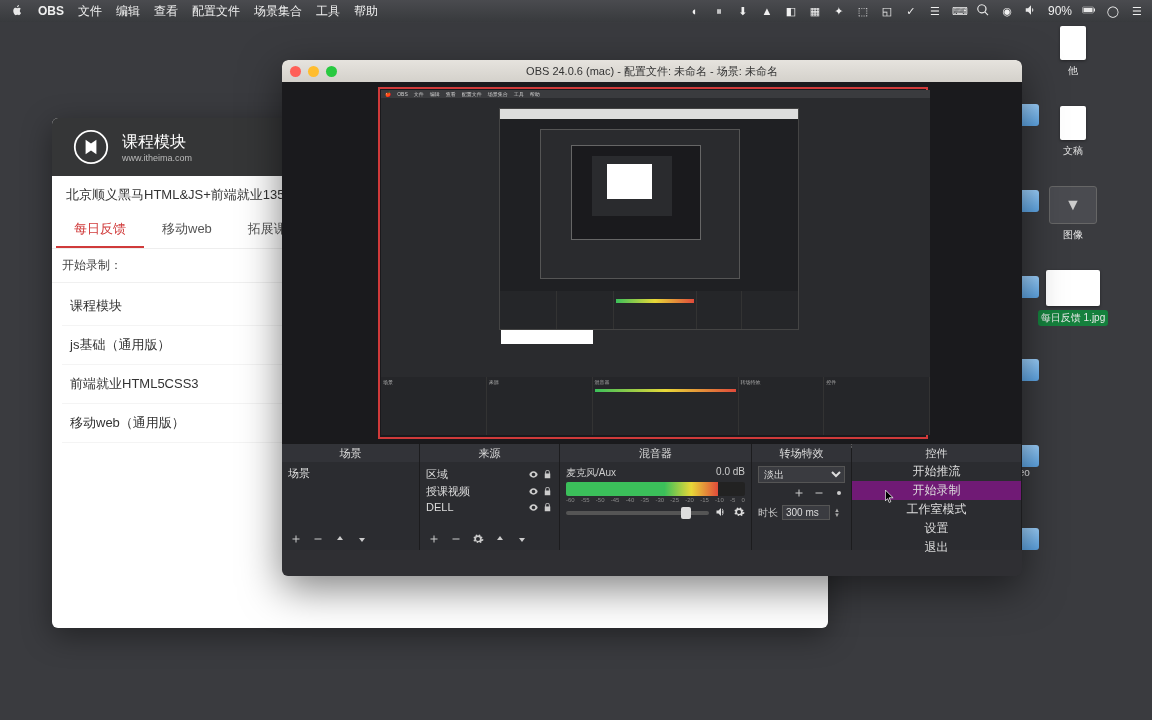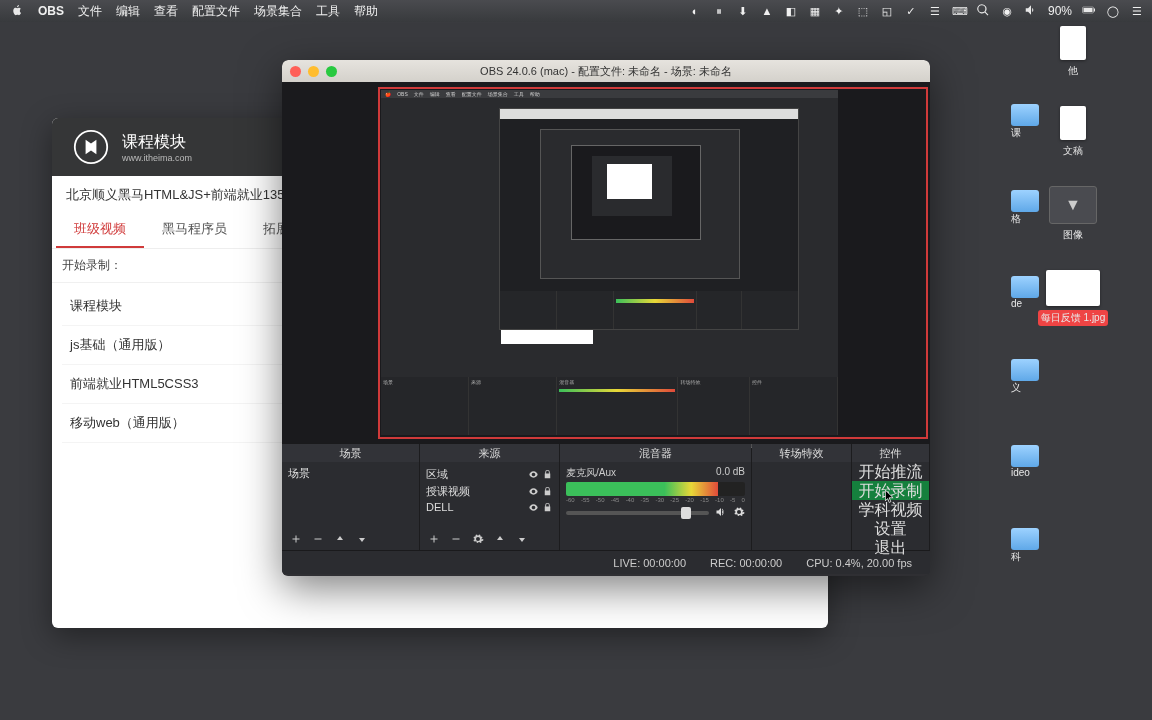--- a/index.html
+++ b/index.html
@@ -12,41 +12,41 @@
 .menubar svg, .menubar .ico { width: 14px; height: 14px; fill: #e8e8e8; }
 .menubar .ico { display:inline-block; text-align:center; font-size:11px; line-height:14px; }
 
 
 .desktop-icons { position: absolute; right: 14px; top: 26px; width: 130px; display: flex; flex-direction: column; gap: 28px; align-items: center; z-index: 1; font-size: 11px; color: #e8e8e8; }
 .desktop-icons .dicon { display:flex; flex-direction:column; align-items:center; gap:4px; width:60px; }
 .desktop-icons .file { width:26px;height:34px;background:#fff;border-radius:2px;box-shadow:0 1px 3px rgba(0,0,0,.4); }
 .desktop-icons .img { width:54px;height:36px;background:#fff;border-radius:2px;box-shadow:0 1px 3px rgba(0,0,0,.4);display:flex;align-items:center;justify-content:center;font-size:8px;color:#999; }
 .desktop-icons .imgbox { width:48px;height:38px;background:#4a4b50;border:1px solid #666;border-radius:3px;display:flex;align-items:center;justify-content:center;color:#ccc;font-size:16px; }
 .desktop-icons .lbl { text-align:center; font-size:10px; }
-.desktop-icons .lbl.sel { background:#ef4444; border-radius:3px; padding:1px 3px; }
+.desktop-icons .lbl.sel { background:#15803d; border-radius:3px; padding:1px 3px; }
 
 
 .browser { position:absolute; left:52px; top:118px; width:776px; height:510px; background:#fff; box-shadow:0 8px 30px rgba(0,0,0,.4); border-radius:6px; z-index:3; }
 .browser .bhead { height:58px; background:#353637; border-radius:6px 6px 0 0; display:flex; align-items:center; padding:10px 18px; gap:10px; }
 .browser .logo { width:42px;height:38px;display:flex;align-items:center;justify-content:center; }
 .browser .logo svg { width:36px; height:36px; }
 .browser .btxt { color:#fff; }
 .browser .btxt .t1{font-size:16px;font-weight:500;}
 .browser .btxt .t2{font-size:9px;color:#bbb;}
 .browser .crumb { padding:10px 14px 8px; font-size:13px; color:#333; }
 .browser .tabs { display:flex; padding:0 4px; border-bottom:1px solid #eee; font-size:13px; }
 .browser .tab { padding:8px 18px; color:#555; cursor:pointer; }
 .browser .tab.active { color:#d03a3a; border-bottom:2px solid #d03a3a; }
 .browser .searchrow { display:flex; align-items:center; padding:8px 10px; gap:6px; font-size:12px; color:#444; border-bottom:1px solid #f0f0f0; }
 .browser .searchrow input { flex:0 0 150px; border:1px solid #ccc; padding:3px 6px; font-size:12px; border-radius:2px; }
 .browser .list { padding:4px 10px; font-size:13px; color:#333; }
 .browser .list .li { padding:10px 8px; border-bottom:1px solid #f4f4f4; }
 
 
-.obs { position:absolute; left:282px; top:60px; width:648px; height:516px; background:#2f2f33; border-radius:6px; box-shadow:0 12px 40px rgba(0,0,0,.5); z-index:10; overflow:hidden; }
+.obs { position:absolute; left:282px; top:60px; width:740px; height:516px; background:#2f2f33; border-radius:6px; box-shadow:0 12px 40px rgba(0,0,0,.5); z-index:10; overflow:hidden; }
 .obs .titlebar { height:22px; background:linear-gradient(#e6e3de,#d4d1cb); display:flex; align-items:center; font-size:11px; color:#333; border-radius:6px 6px 0 0; position:relative; }
 .obs .lights { position:absolute; left:8px; display:flex; gap:7px; }
 .obs .lights span { width:11px;height:11px;border-radius:50%; }
 .obs .lights .r{background:#ff5f57;} .obs .lights .y{background:#ffbd2e;} .obs .lights .g{background:#28c940;}
 .obs .titlebar .ttxt { margin:0 auto; }
 
 .obs .preview { height:361px; background:#1a1a1d; position:relative; padding:5px; }
 .obs .preview .redbox { position:absolute; left:96px; top:5px; width:550px; height:352px; border:2px solid #d03a3a; }
 .obs .preview .recur { position:absolute; left:99px; top:8px; right:92px; bottom:8px; background:#2a2b2e; }
 .obs .preview .recur .bar1{height:8px;background:#3a3b3e;display:flex;align-items:center;font-size:5px;color:#ccc;padding:0 4px;gap:6px;}
@@ -67,22 +67,22 @@
 .p-sources .srow .icos svg{width:11px;height:11px;fill:#ccc;}
 .p-mixer .mlabel{display:flex;justify-content:space-between;font-size:10px;color:#ccc;}
 .p-mixer .meter{height:14px;margin-top:2px;background:linear-gradient(90deg,#3bbf5a 0%,#3bbf5a 55%,#e8d838 70%,#e04a3a 85%,#222 85%);border-radius:2px;position:relative;}
 .p-mixer .ticks{display:flex;justify-content:space-between;font-size:6px;color:#888;margin-top:1px;}
 .p-mixer .mrow2{display:flex;align-items:center;gap:6px;margin-top:3px;}
 .p-mixer .slider{flex:1;height:4px;background:#555;border-radius:2px;position:relative;}
 .p-mixer .slider .thumb{position:absolute;right:18px;top:-4px;width:10px;height:12px;background:#ddd;border-radius:2px;}
 .p-trans select{width:100%;background:#3a3b40;border:1px solid #555;color:#ddd;font-size:10px;padding:1px;}
 .p-trans .trow{display:flex;align-items:center;gap:4px;margin-top:4px;font-size:10px;color:#ccc;}
 .p-trans .trow input{width:48px;background:#3a3b40;border:1px solid #555;color:#ddd;font-size:10px;padding:1px 3px;}
-.p-ctrl .cbtn{height:19px;font-size:16px;color:#ddd;text-align:center;line-height:19px;cursor:pointer;}
-.p-ctrl .cbtn.hl{background:#15803d;font-family:Liberation Serif, serif;}
+.p-ctrl .cbtn{height:19px;font-size:12px;color:#ddd;text-align:center;line-height:19px;cursor:pointer;}
+.p-ctrl .cbtn.hl{background:#701a75;font-family:Liberation Serif, serif;}
 .cursor-arrow{position:absolute;width:10px;height:14px;}
 
 .obs .statusbar { height:24px; background:#2b2c30; display:flex; align-items:center; justify-content:flex-end; gap:24px; padding:0 18px; font-size:11px; color:#ccc; border-top:1px solid #1a1a1c; }
 
 svg.ic { width:12px; height:12px; fill:currentColor; }
 </style>
 </head>
 <body>
 
 <div class="menubar">
@@ -184,22 +184,22 @@
           <path d="M14 12l6 4 6-4v16l-6-4-6 4z" fill="#fff"></path>
         </svg>
     </div>
     <div class="btxt">
       <div class="t1">课程模块</div>
       <div class="t2">www.itheima.com</div>
     </div>
   </div>
   <div class="crumb">北京顺义黑马HTML&amp;JS+前端就业135期（202106</div>
   <div class="tabs">
-    <div class="tab active">班级视频</div>
-    <div class="tab">黑马程序员</div>
+    <div class="tab active">每日反馈</div>
+    <div class="tab">移动web</div>
     <div class="tab">拓展课程</div>
     <div class="tab">授课视频</div>
   </div>
   <div class="searchrow">
     <span>开始录制：</span>
     <span style="margin-left:auto">版</span>
   </div>
   <div class="list">
     <div class="li">课程模块</div>
     <div class="li">js基础（通用版）</div>
@@ -383,34 +383,48 @@
               </svg></span>
           <span><svg class="ic" viewBox="0 0 24 24" fill="#ddd">
                 <path d="M12 8a4 4 0 100 8 4 4 0 000-8zm9 4l2 1-1 3-2-.5a8 8 0 01-1.5 1.5l.5 2-3 1-1-2h-2l-1 2-3-1 .5-2A8 8 0 016 16.5L4 17l-1-3 2-1v-2l-2-1 1-3 2 .5A8 8 0 017.5 6L7 4l3-1 1 2h2l1-2 3 1-.5 2A8 8 0 0118 7.5l2-.5 1 3-2 1v2z"></path>
               </svg></span>
         </div>
       </div>
     </div>
 
     <div class="panel p-trans">
       <div class="phead"><span>转场特效</span></div>
+      <div class="pbody">
+        <select><option>淡出</option></select>
+        <div class="trow" style="justify-content:flex-end;gap:8px;">
+          <span><svg class="ic" viewBox="0 0 24 24" fill="#ccc">
+                <path d="M11 5h2v6h6v2h-6v6h-2v-6H5v-2h6z"></path>
+              </svg></span>
+          <span><svg class="ic" viewBox="0 0 24 24" fill="#ccc">
+                <path d="M5 11h14v2H5z"></path>
+              </svg></span>
+          <span><svg class="ic" viewBox="0 0 24 24" fill="#ccc">
+                <path d="M12 8a4 4 0 100 8 4 4 0 000-8z"></path>
+              </svg></span>
+        </div>
+        <div class="trow">
+            <span>时长</span>
+            <input value="300 ms" style="">
+            <span style="display:flex;flex-direction:column;font-size:6px;line-height:5px;color:#aaa;">▲<br>▼</span>
+          </div>
+      </div>
     </div>
 
     <div class="panel p-ctrl">
       <div class="phead"><span>控件</span></div>
       <div class="cbtn">开始推流</div>
       <div class="cbtn hl">开始录制</div>
-      <div class="cbtn">学科视频</div>
+      <div class="cbtn">工作室模式</div>
       <div class="cbtn">设置</div>
       <div class="cbtn">退出</div>
     </div>
   </div>
 
-  <div class="statusbar">
-    <span>LIVE: 00:00:00</span>
-    <span>REC: 00:00:00</span>
-    <span>CPU: 0.4%, 20.00 fps</span>
-  </div>
 
   <svg class="cursor-arrow" style="left:603px;top:430px;" viewBox="0 0 12 18">
       <path d="M0 0l0 14 3-3 2 5 2-1-2-5 5 0z" fill="#000" stroke="#fff" stroke-width="1"></path>
     </svg>
 </div>
 
 </body></html>

